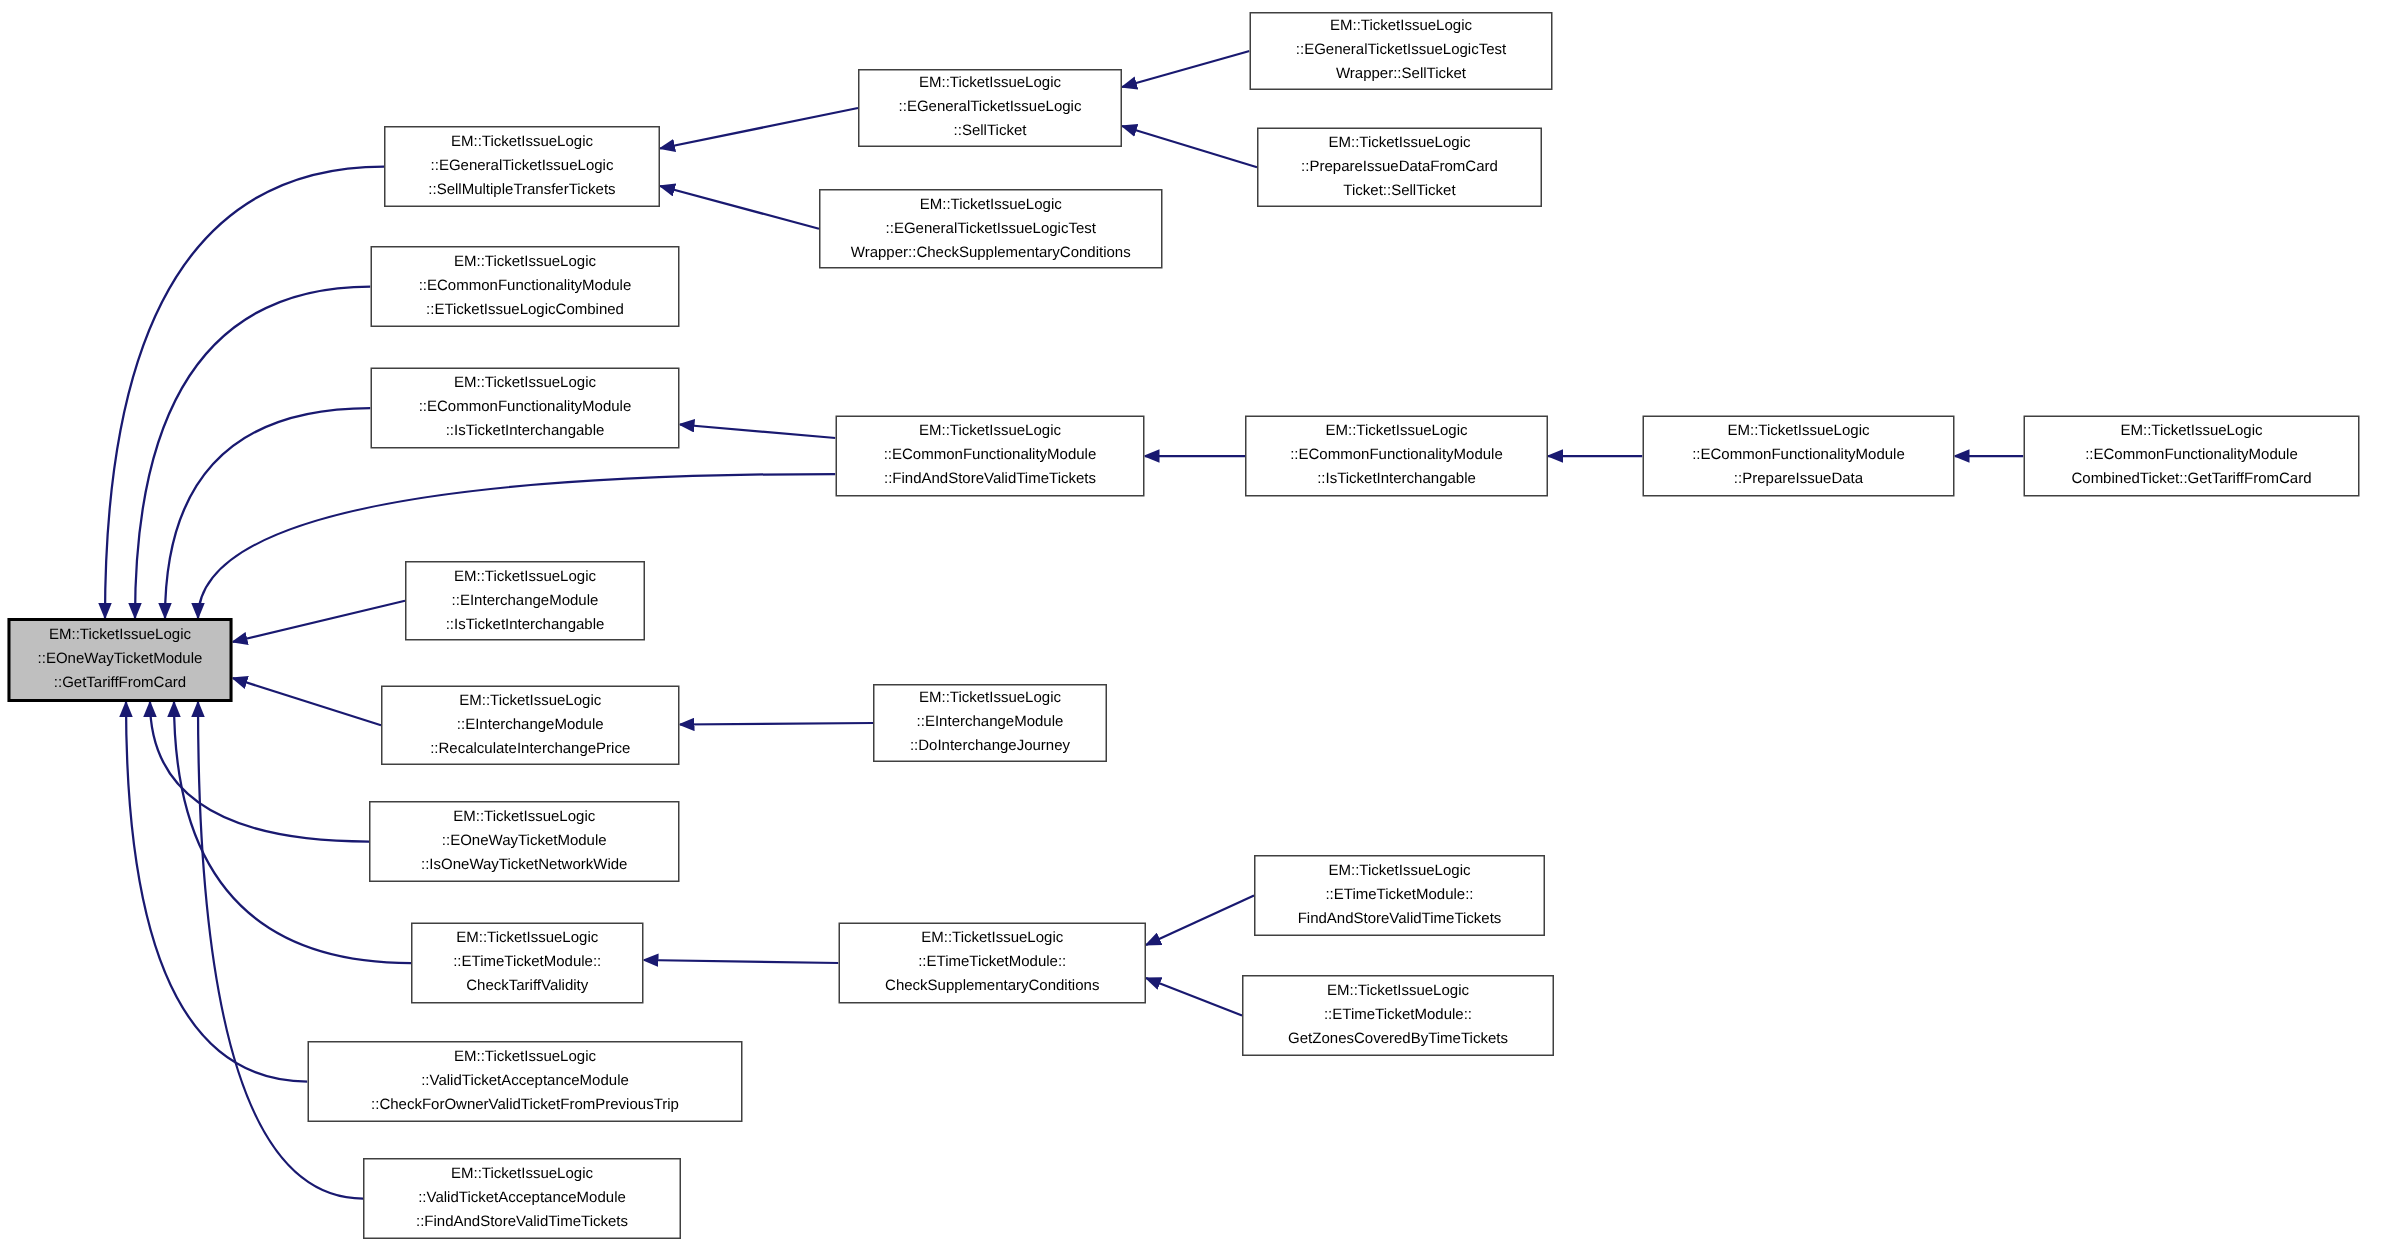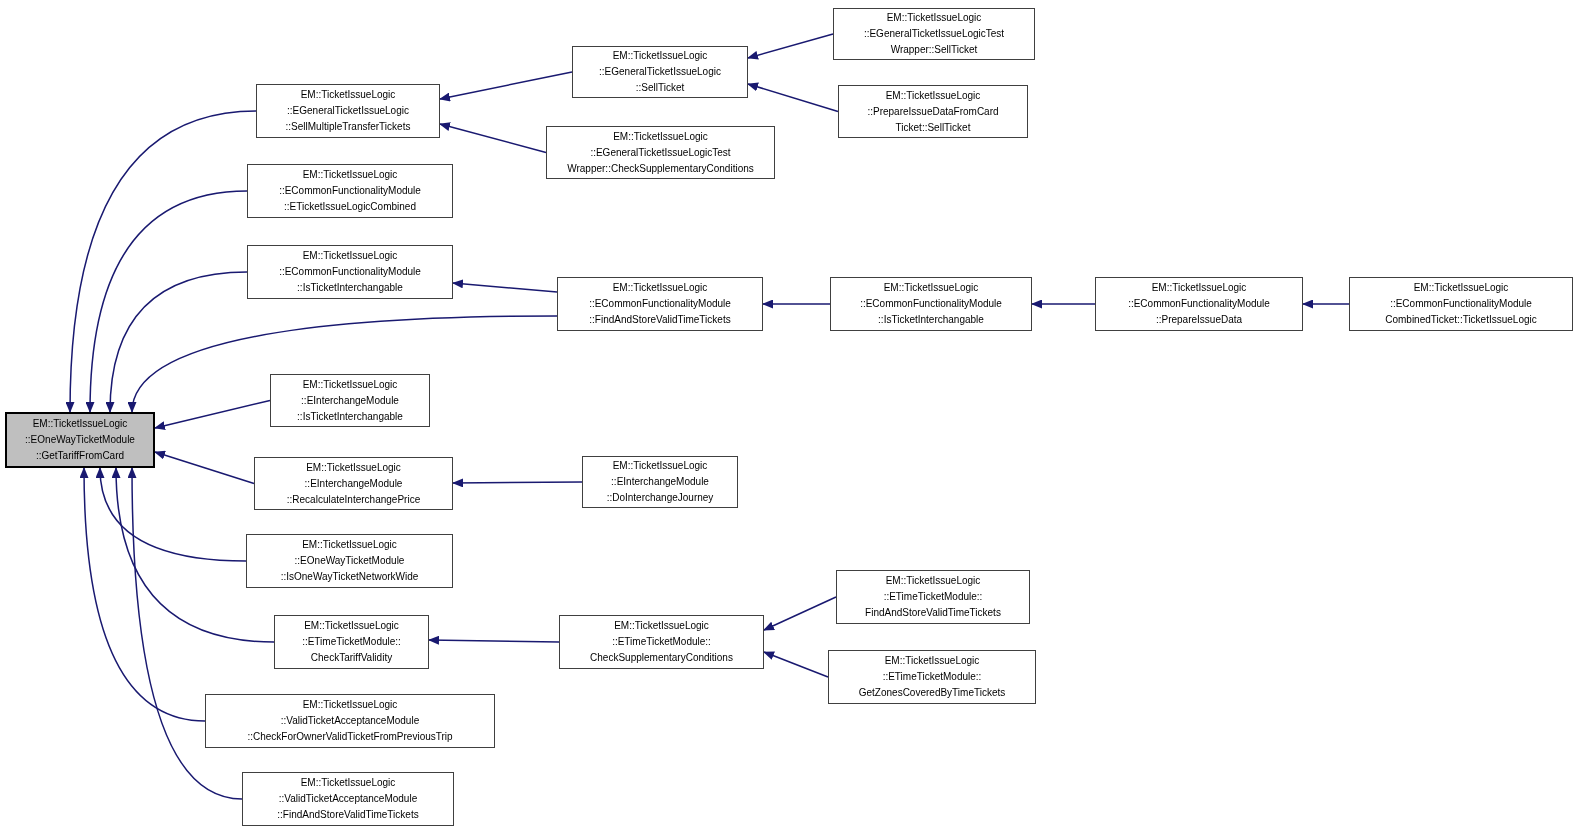--- a/index.html
+++ b/index.html
@@ -136,21 +136,21 @@
       <div class="nl">::IsTicketInterchangable</div>
     </div>
     <div class="node" style="left: 1095px; top: 277px; width: 208px; height: 54px;">
       <div class="nl">EM::TicketIssueLogic</div>
       <div class="nl">::ECommonFunctionalityModule</div>
       <div class="nl">::PrepareIssueData</div>
     </div>
     <div class="node" style="left: 1349px; top: 277px; width: 224px; height: 54px;">
       <div class="nl">EM::TicketIssueLogic</div>
       <div class="nl">::ECommonFunctionalityModule</div>
-      <div class="nl">CombinedTicket::TicketIssueLogic</div>
+      <div class="nl">CombinedTicket::GetTariffFromCard</div>
     </div>
     <div class="node" style="left: 270px; top: 374px; width: 160px; height: 53px;">
       <div class="nl">EM::TicketIssueLogic</div>
       <div class="nl">::EInterchangeModule</div>
       <div class="nl">::IsTicketInterchangable</div>
     </div>
     <div class="node" style="left: 254px; top: 457px; width: 199px; height: 53px;">
       <div class="nl">EM::TicketIssueLogic</div>
       <div class="nl">::EInterchangeModule</div>
       <div class="nl">::RecalculateInterchangePrice</div>

